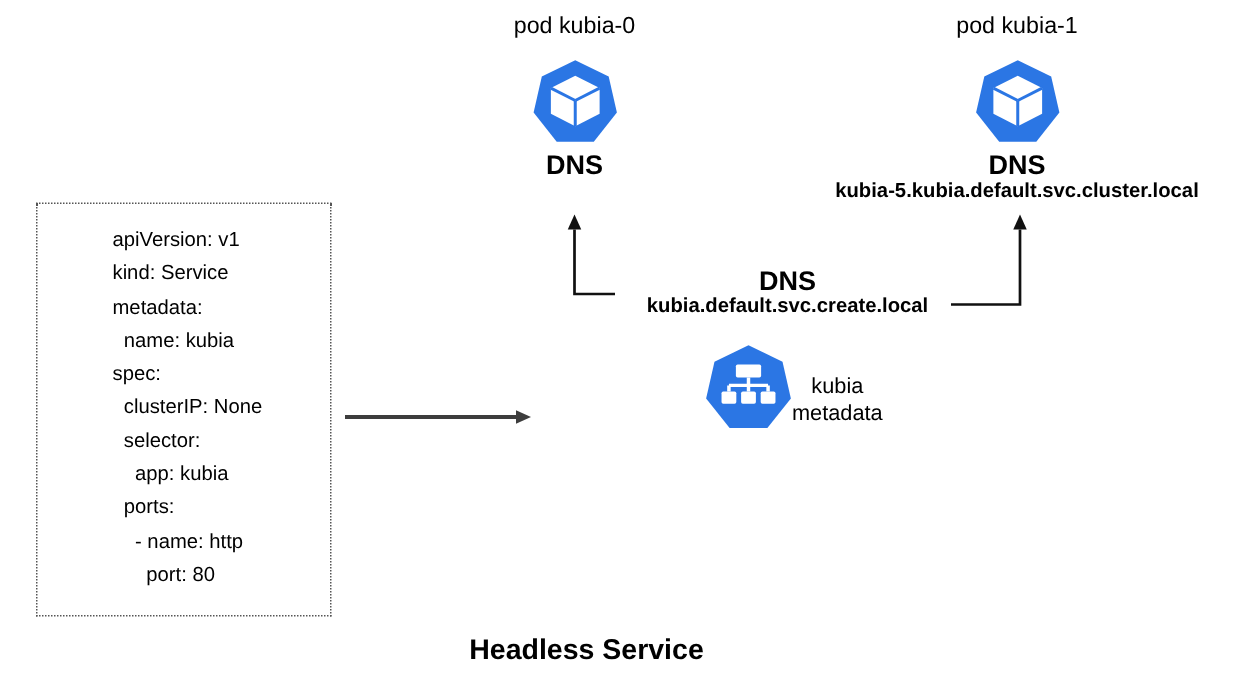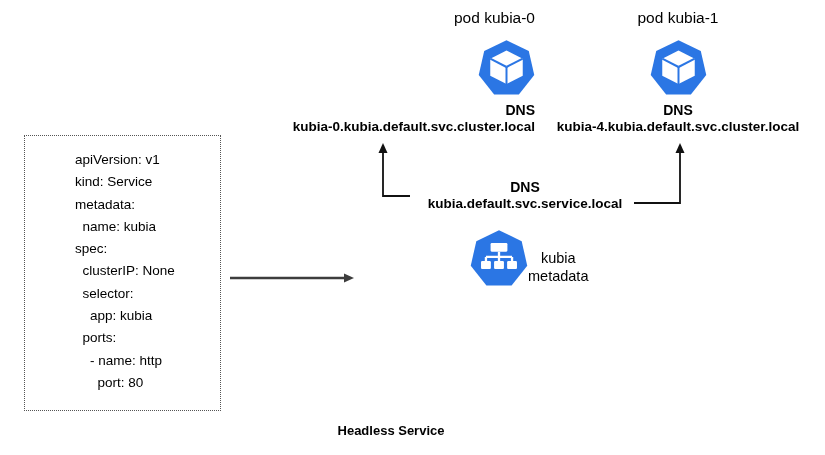--- a/index.html
+++ b/index.html
@@ -18,25 +18,25 @@
     background:var(--bg);
     overflow:hidden;
   }
   .connectors{position:absolute;left:0;top:0;pointer-events:none;}
 
   
   .pod-group{
     position:absolute;top:7px;width:284px;
     display:flex;flex-direction:column;align-items:center;
   }
-  .pod-group.pod-0{left:251px;align-items:flex-end;}
+  .pod-group.pod-0{left:241px;}
   .pod-group.pod-1{left:536px;}
   .pod-title{font-size:15.5px;line-height:21px;}
   .pod-icon{margin-top:10px;}
-  .dns-label{margin-top:6px;font-weight:bold;font-size:14px;line-height:16px;}
+  .dns-label{margin-top:6px;font-weight:bold;font-size:18px;line-height:16px;}
   .dns-name{font-weight:bold;font-size:13.5px;line-height:17px;white-space:nowrap;}
 
   
   .service-dns{
     position:absolute;left:375px;top:179px;width:300px;
     display:flex;flex-direction:column;align-items:center;
   }
 
   
   .service-group{
@@ -58,21 +58,21 @@
     white-space:pre;color:var(--text-color);margin-left:33px;
   }
 
   .create-label{
     position:absolute;left:233px;top:245px;width:110px;
     text-align:center;font-size:14.5px;
   }
 
   .diagram-title{
     position:absolute;left:241px;top:423px;width:300px;
-    text-align:center;font-weight:bold;font-size:13px;
+    text-align:center;font-weight:bold;font-size:19px;
   }
 </style>
 </head>
 <body>
 
 <div class="canvas">
 
   <svg class="connectors" width="825" height="455" viewBox="0 0 825 455">
     <defs>
       <marker id="ah-dark" markerUnits="userSpaceOnUse" markerWidth="12" markerHeight="11" refX="1" refY="5" orient="auto">
@@ -92,41 +92,40 @@
     <svg class="pod-icon" viewBox="0 0 100 100" width="57" height="58">
       <polygon points="50,3 89.1,21.8 98.7,64.1 71.7,98.1 28.3,98.1 1.3,64.1 10.9,21.8" style="fill:var(--k8s-blue)"></polygon>
       <polygon points="50,21 78.5,35.5 78.5,65.5 50,80 21.5,65.5 21.5,35.5" fill="#fff"></polygon>
       <g style="stroke:var(--k8s-blue)" stroke-width="3.5">
         <line x1="21.5" y1="35.5" x2="50" y2="50"></line>
         <line x1="78.5" y1="35.5" x2="50" y2="50"></line>
         <line x1="50" y1="50" x2="50" y2="80"></line>
       </g>
     </svg>
     <div class="dns-label">DNS</div>
-    <div class="dns-name">kubia-0.kubia.default.svc.cluster.local</div>
   </div>
 
   <div class="pod-group pod-1">
     <div class="pod-title">pod kubia-1</div>
     <svg class="pod-icon" viewBox="0 0 100 100" width="57" height="58">
       <polygon points="50,3 89.1,21.8 98.7,64.1 71.7,98.1 28.3,98.1 1.3,64.1 10.9,21.8" style="fill:var(--k8s-blue)"></polygon>
       <polygon points="50,21 78.5,35.5 78.5,65.5 50,80 21.5,65.5 21.5,35.5" fill="#fff"></polygon>
       <g style="stroke:var(--k8s-blue)" stroke-width="3.5">
         <line x1="21.5" y1="35.5" x2="50" y2="50"></line>
         <line x1="78.5" y1="35.5" x2="50" y2="50"></line>
         <line x1="50" y1="50" x2="50" y2="80"></line>
       </g>
     </svg>
     <div class="dns-label">DNS</div>
-    <div class="dns-name">kubia-4.kubia.default.svc.cluster.local</div>
+    <div class="dns-name">kubia-5.kubia.default.svc.cluster.local</div>
   </div>
 
   <div class="service-dns">
     <div class="dns-label" style="margin-top:0">DNS</div>
-    <div class="dns-name">kubia.default.svc.service.local</div>
+    <div class="dns-name">kubia.default.svc.create.local</div>
   </div>
 
   <div class="service-group">
     <svg viewBox="0 0 100 100" width="58" height="59">
       <polygon points="50,3 89.1,21.8 98.7,64.1 71.7,98.1 28.3,98.1 1.3,64.1 10.9,21.8" style="fill:var(--k8s-blue)"></polygon>
       <g fill="#fff">
         <rect x="35.5" y="25" width="29" height="15" rx="2"></rect>
         <rect x="19" y="56" width="17" height="14" rx="2"></rect>
         <rect x="41.5" y="56" width="17" height="14" rx="2"></rect>
         <rect x="64" y="56" width="17" height="14" rx="2"></rect>

